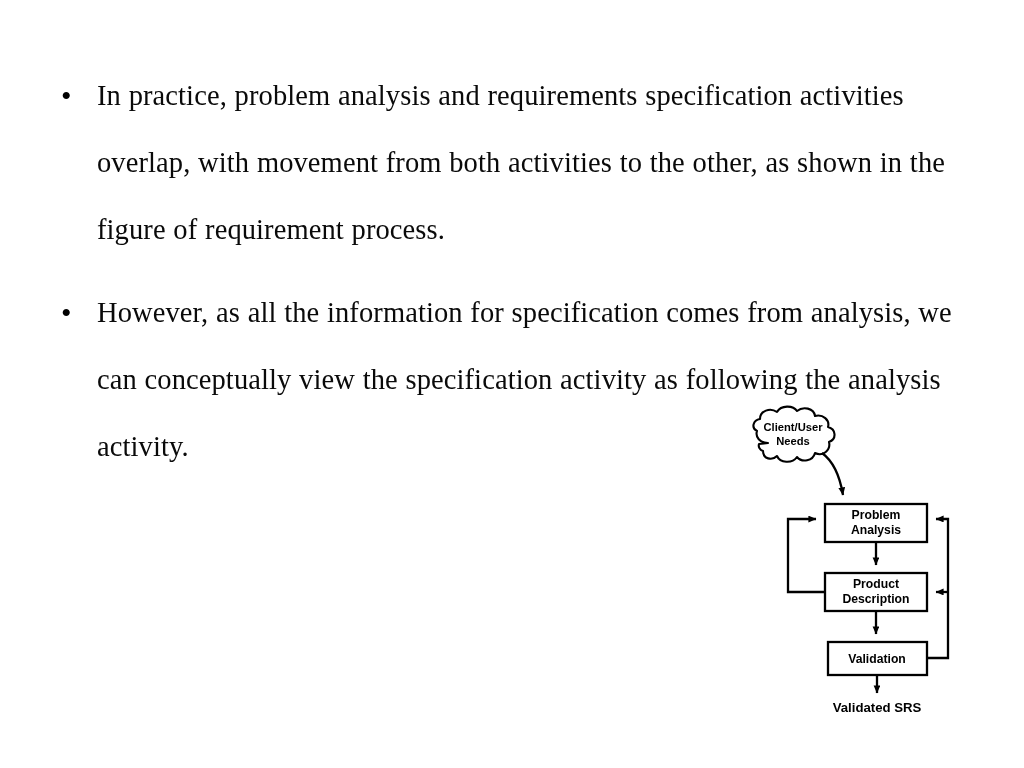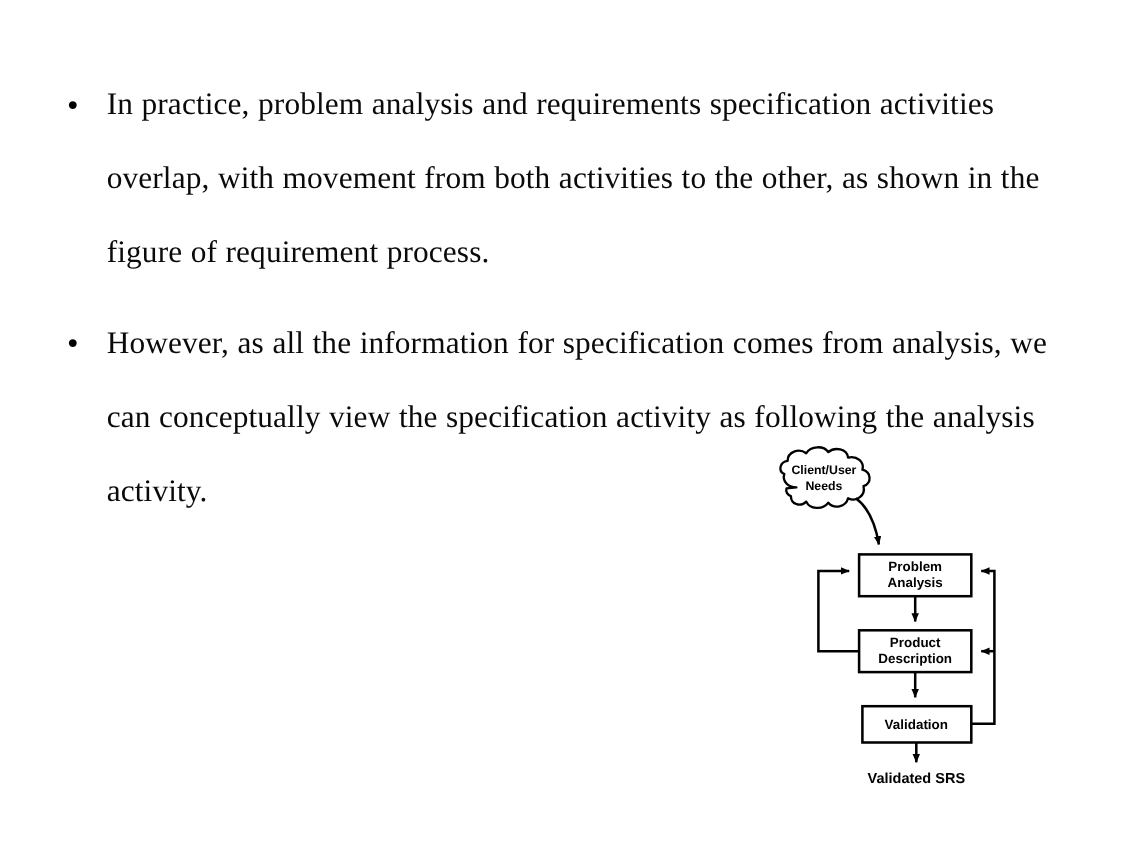--- a/index.html
+++ b/index.html
@@ -43,21 +43,21 @@
     color: #0a0a0a;
     text-align: justify;
     text-align-last: left;
     letter-spacing: 0.1px;
     word-spacing: 0.5px;
   }
 
   
   .diagram {
     position: absolute;
-    left: 686px;
+    left: 730px;
     top: 405px;
     width: 260px;
     height: 320px;
   }
   .diagram svg {
     display: block;
   }
   .dg-label {
     font-family: "Liberation Sans", "DejaVu Sans", sans-serif;
     font-weight: bold;

